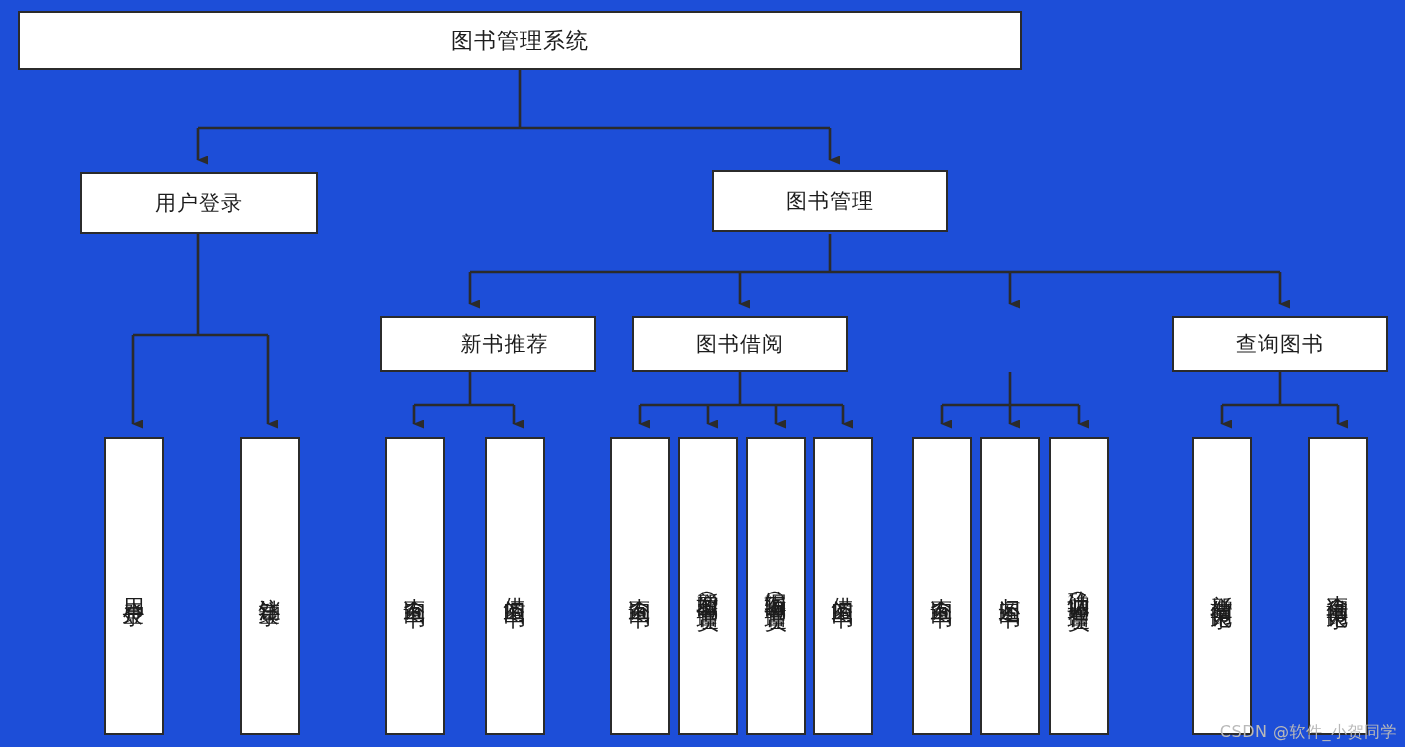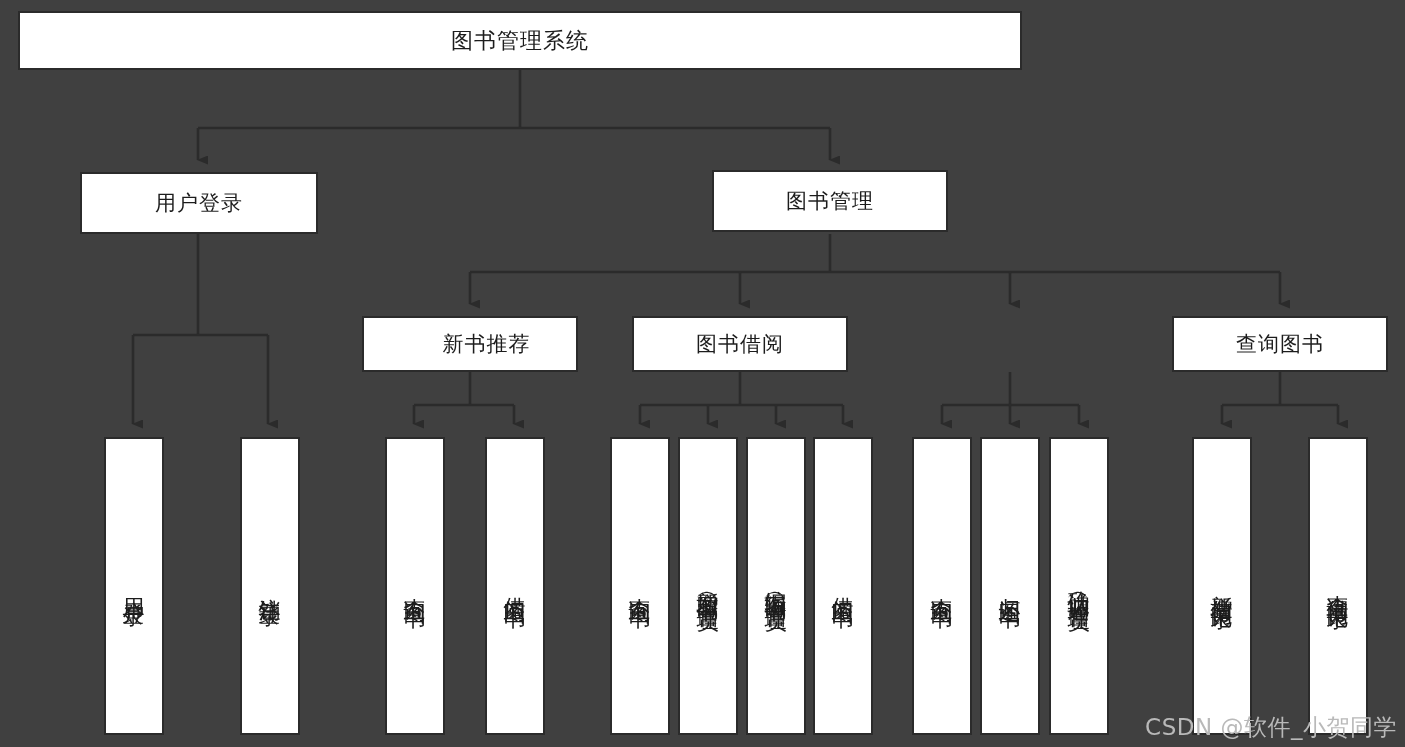--- a/index.html
+++ b/index.html
@@ -5,21 +5,21 @@
 <style>
   html,body{margin:0;padding:0;background:#ffffff;}
   body{
     font-family:"DejaVu Sans","Liberation Sans",sans-serif;
     color:#1a1a1a;
   }
   #canvas{
     position:relative;
     width:1405px;
     height:747px;
-    background:#404040;
+    background:#1d4ed8;
     overflow:hidden;
   }
   
   #wires{
     position:absolute;
     left:0;top:0;
     width:1405px;height:747px;
     pointer-events:none;
   }
   
@@ -56,21 +56,21 @@
     line-height:1.32;
     letter-spacing:3px;
     white-space:nowrap;
     max-height:100%;
   }
   
   #watermark{
     position:absolute;
     right:8px;
     bottom:4px;
-    font-size:23px;
+    font-size:16px;
     color:#b9b9b9;
     letter-spacing:0.5px;
     z-index:5;
     white-space:nowrap;
     user-select:none;
   }
 </style>
 </head>
 <body>
 
@@ -132,21 +132,21 @@
   </div>
 
   <div class="node mid" style="left:80px; top:172px; width:238px; height:62px;">
     <span class="label">用户登录</span>
   </div>
 
   <div class="node mid" style="left:712px; top:170px; width:236px; height:62px;">
     <span class="label">图书管理</span>
   </div>
 
-  <div class="node mid" style="left:362px; top:316px; width:216px; height:56px;padding-left:33px;">
+  <div class="node mid" style="left:380px; top:316px; width:216px; height:56px;padding-left:33px;">
     <span class="label">新书推荐</span>
   </div>
 
   <div class="node mid" style="left:632px; top:316px; width:216px; height:56px;">
     <span class="label">图书借阅</span>
   </div>
 
 
   <div class="node mid" style="left:1172px; top:316px; width:216px; height:56px;">
     <span class="label">查询图书</span>

